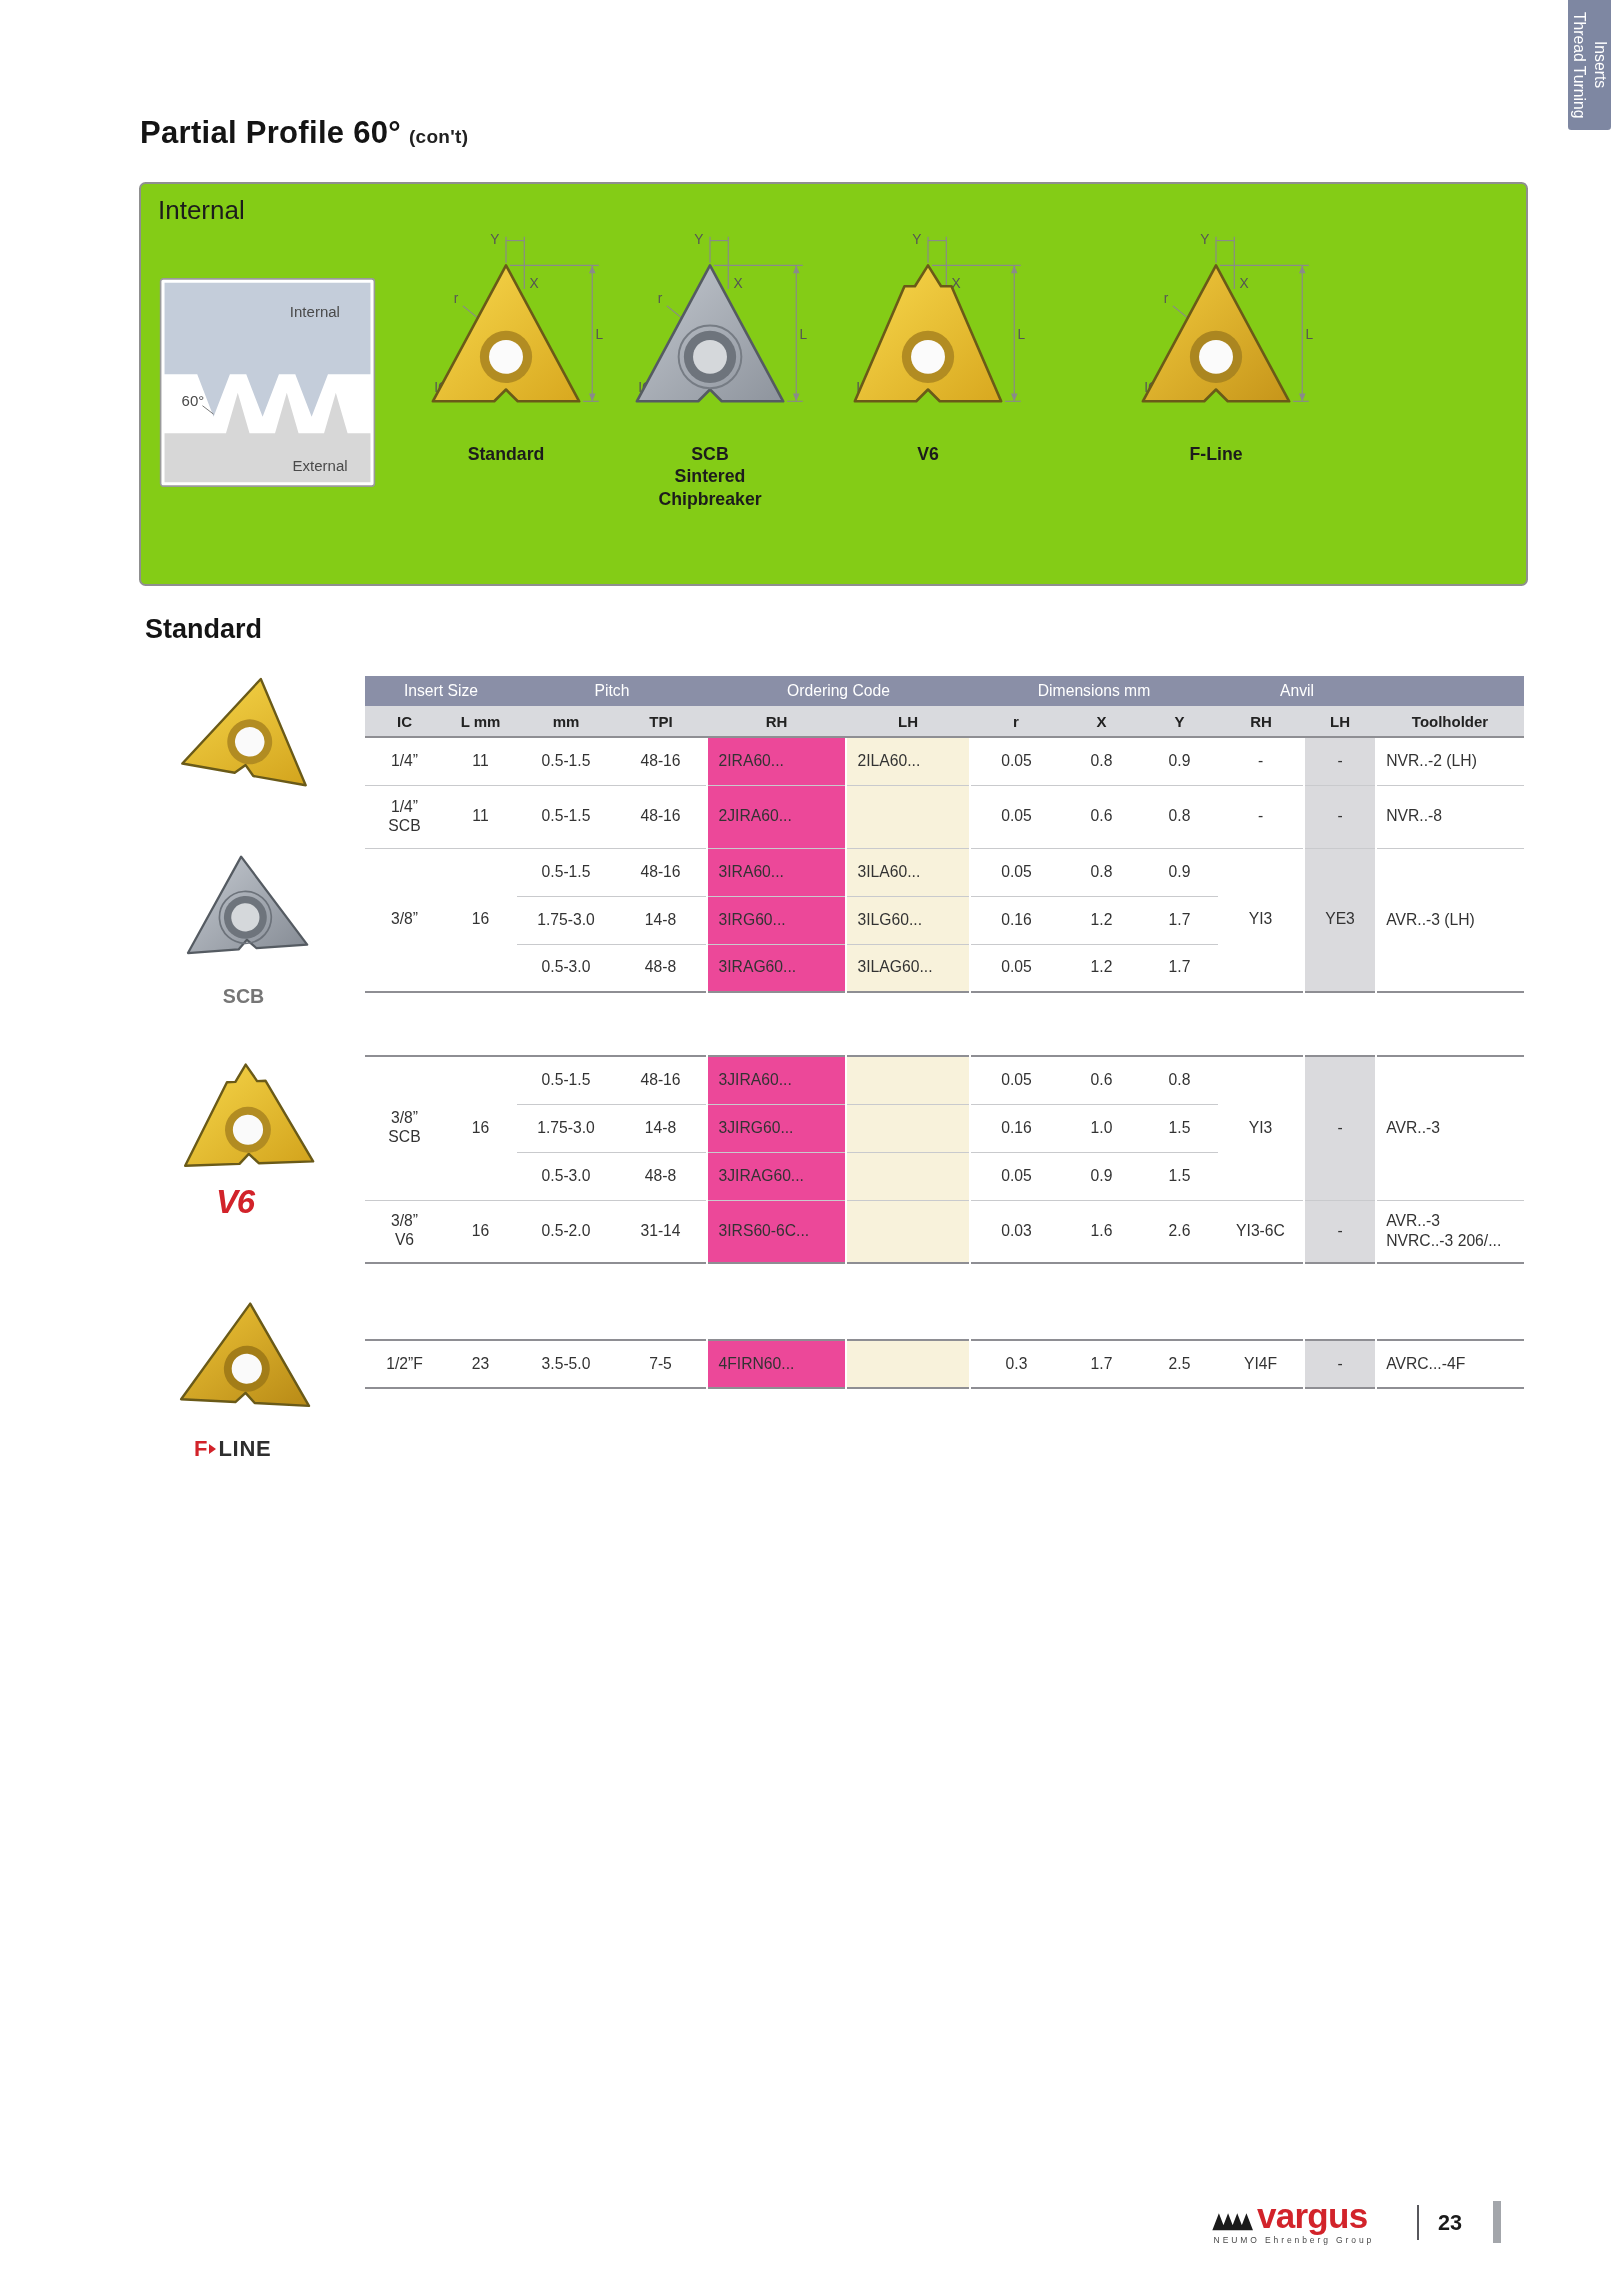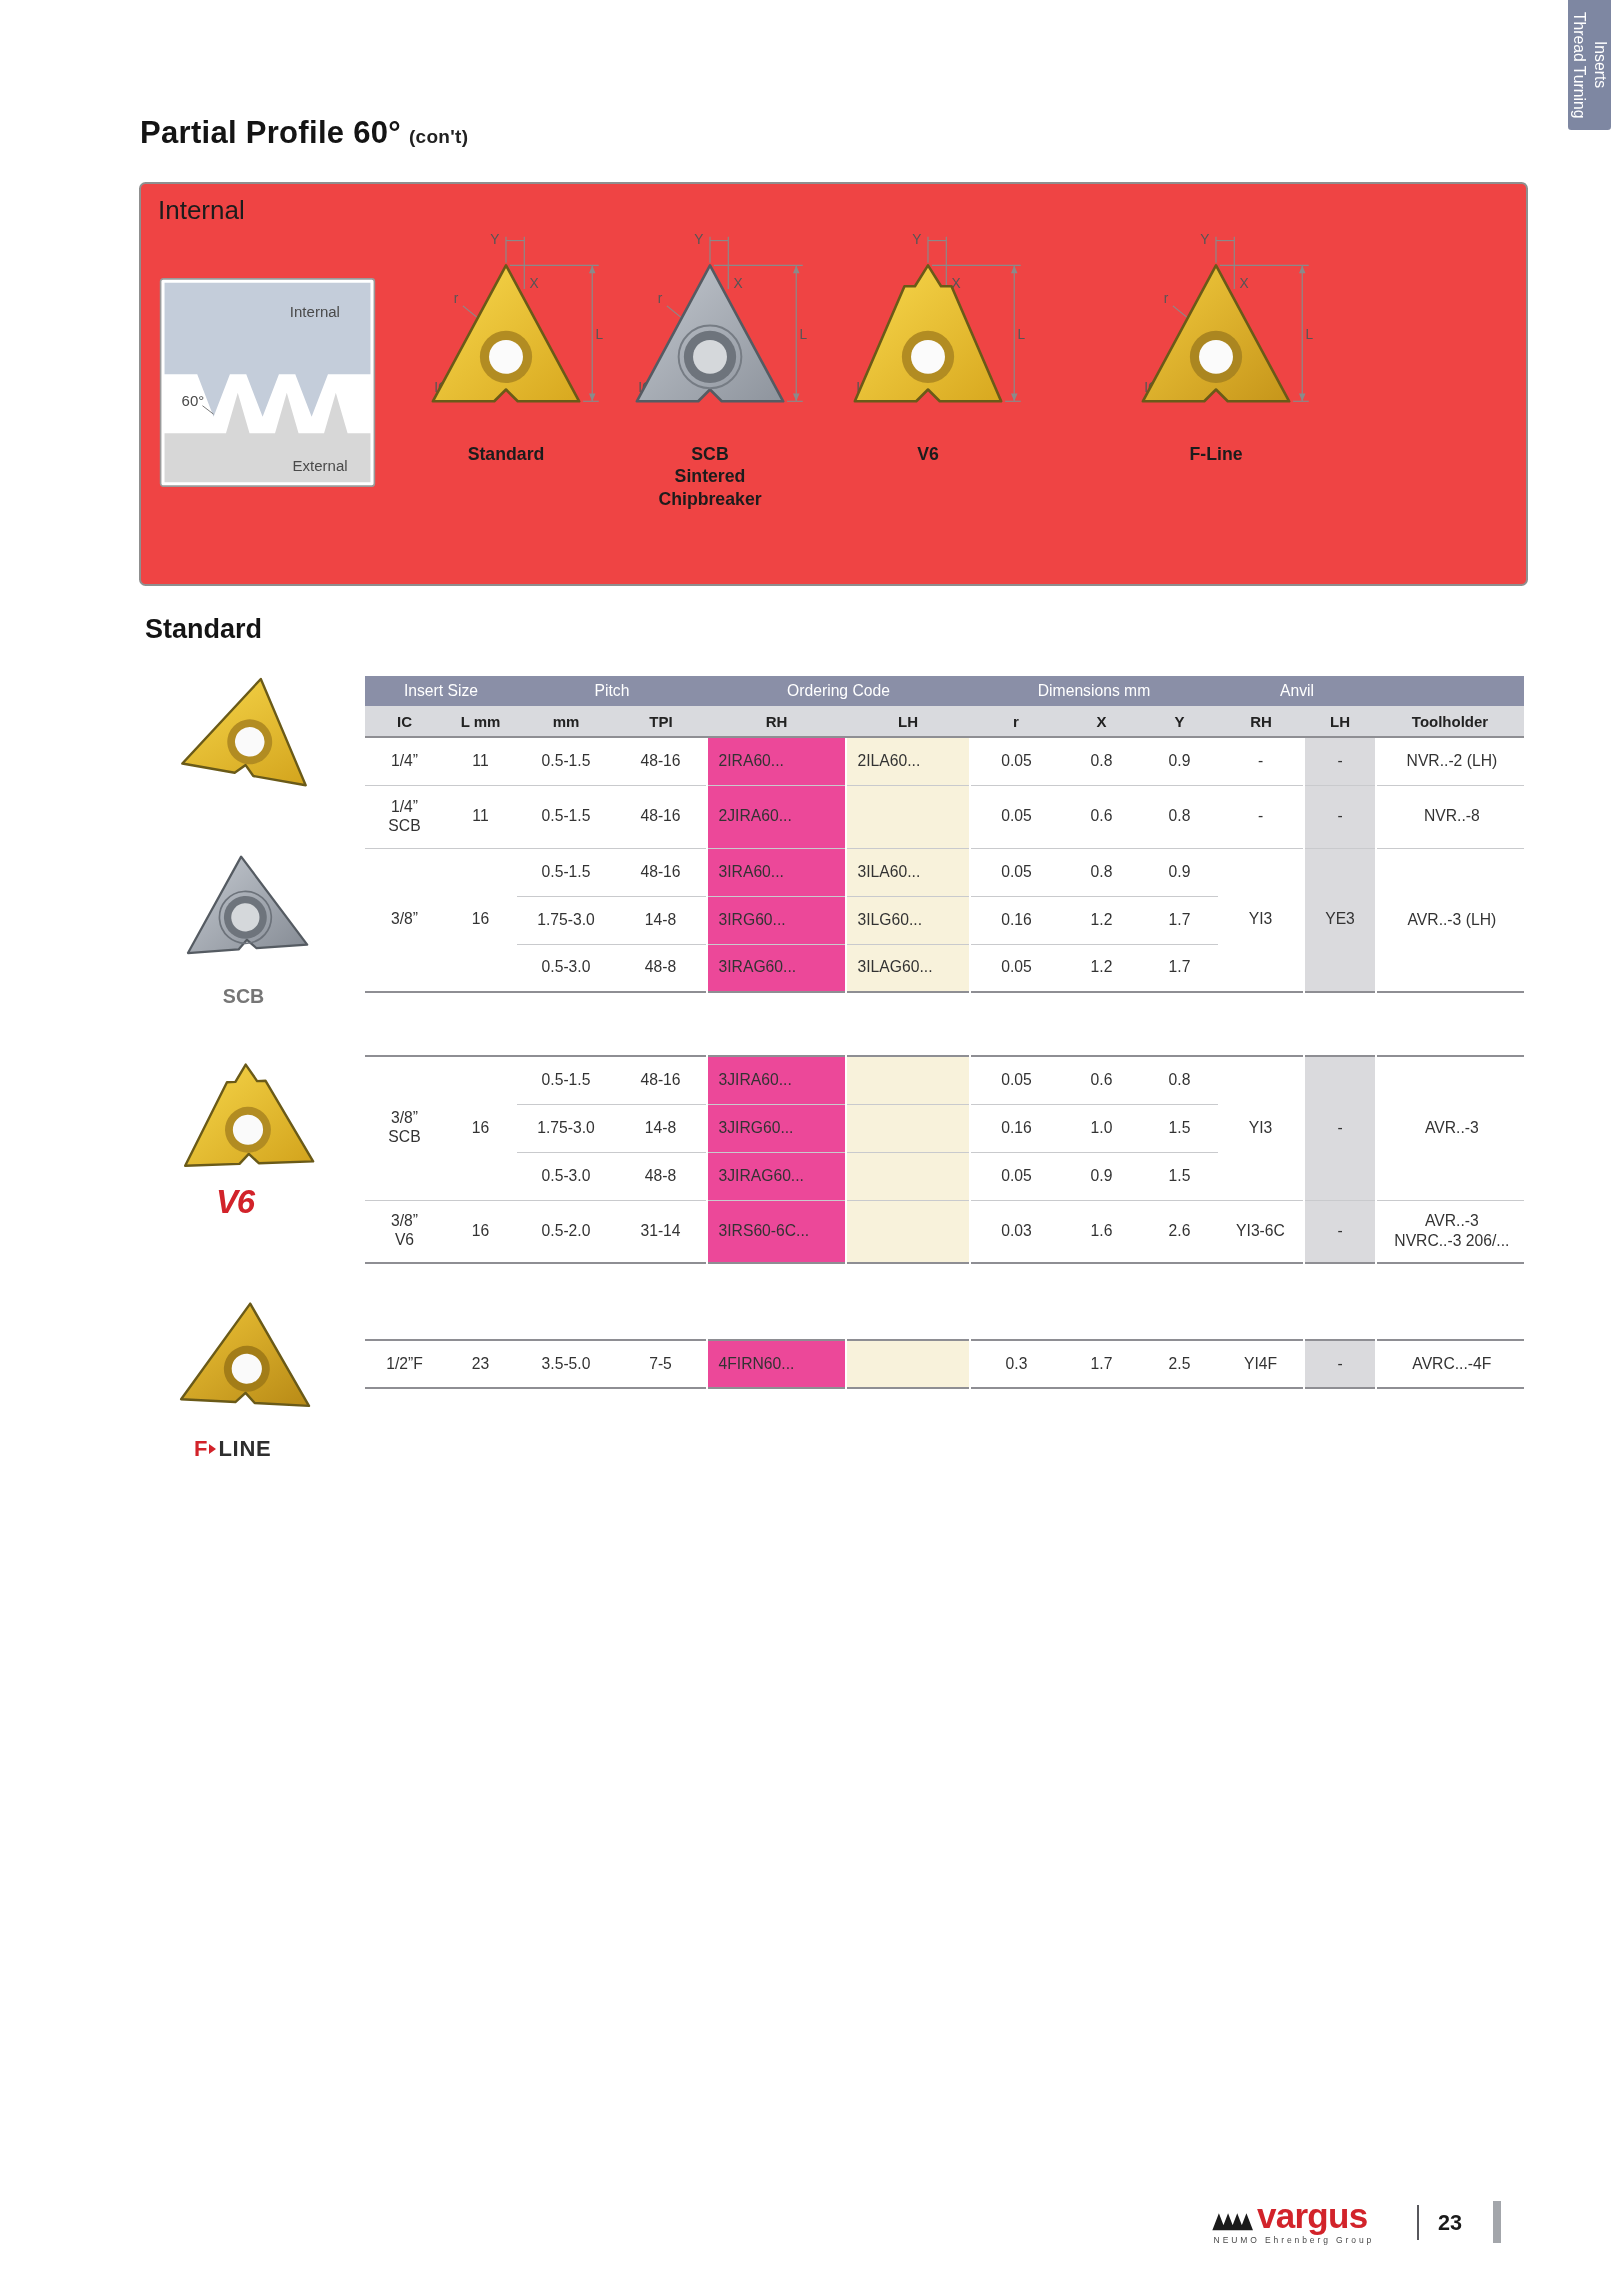--- a/index.html
+++ b/index.html
@@ -12,21 +12,21 @@
             color:#fff;display:flex;align-items:center;justify-content:center;
             writing-mode:vertical-lr;font-size:15.7px;line-height:1.35;text-align:center;
             white-space:pre-line;border-radius:0 0 3.3px 3.3px}
 
   
   .title{position:absolute;left:140px;top:115px;font-size:31px;font-weight:800;color:#141414;letter-spacing:0.3px}
   .title .suffix{font-size:19px;font-weight:700;margin-left:7.9px;color:#222}
 
   
   .panel{position:absolute;left:139px;top:182px;width:1389px;height:404px;border:2px solid #8f8f8f;
-         border-radius:6.5px;background:#ef4444}
+         border-radius:6.5px;background:#84cc16}
   .panel-heading{position:absolute;left:17px;top:10.5px;font-size:26px;font-weight:500;color:#1c1c1c}
   .thread-diagram{position:absolute;left:17px;top:92px}
   .variant{position:absolute;top:42px;width:196px;text-align:center}
   .variant svg{display:block;margin:0 auto}
   .caption{margin-top:1.3px;font-size:17.7px;font-weight:700;color:#1c1c1c;line-height:1.25;white-space:pre-line}
   #variant-std{left:267px} #variant-scb{left:471px} #variant-v6{left:689px} #variant-fl{left:977px}
   .dim line{stroke:#8a8a8a;stroke-width:1.8}
   .dim text{fill:#555;font-size:21px;font-family:"Liberation Sans",sans-serif}
   .dim .ah{fill:#8a8a8a}
   .tdtext{fill:#4a4a4a;font-size:23px;font-family:"Liberation Sans",sans-serif}
@@ -42,21 +42,21 @@
   #blockC{top:1339px;border-top:2px solid #8e8e93}
   .ghead th{background:#8a8fa7;color:#fff;font-size:15.7px;font-weight:400;height:30px;border:none}
   .shead th{background:#d9dade;color:#222;font-size:15px;font-weight:700;height:31px;border-bottom:2px solid #8e8e93}
   .spec tbody tr{height:48px}
   .spec tbody tr.tall{height:63px}
   .spec tbody td{font-size:15.7px;border-bottom:1.3px solid #c9cacd;padding:0 6.5px;text-align:center;vertical-align:middle;line-height:1.2}
   .spec td.code{text-align:left;padding-left:10.5px}
   .spec td.rhc{background:#ec4899;border-left:2px solid #fff;border-right:2px solid #fff}
   .spec td.lhc{background:#f8f2db;border-right:2px solid #fff}
   .spec td.alh{background:#dadadd;border-left:2px solid #fff;border-right:2px solid #fff}
-  .spec td.thcol{text-align:center;padding-left:9.2px;white-space:pre-line;line-height:1.3}
+  .spec td.thcol{text-align:left;padding-left:9.2px;white-space:pre-line;line-height:1.3}
   .spec td.prewrap{white-space:pre-line}
 
   
   .photo{position:absolute}
   #photo-std{left:175px;top:664px}
   #photo-scb{left:171px;top:843px}
   #photo-v6{left:169px;top:1050px}
   #photo-fl{left:169px;top:1289px}
   #label-scb{position:absolute;left:191px;top:985px;width:105px;text-align:center;
              font-size:19.6px;color:#767676;font-weight:600}

